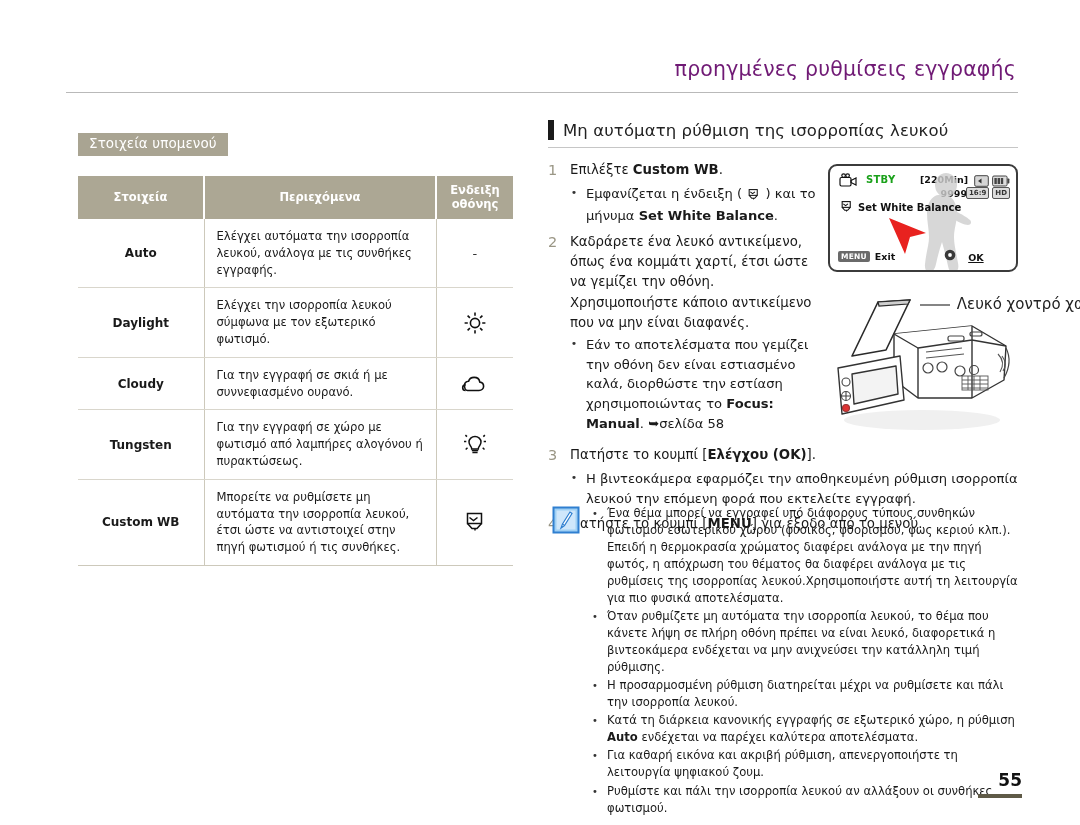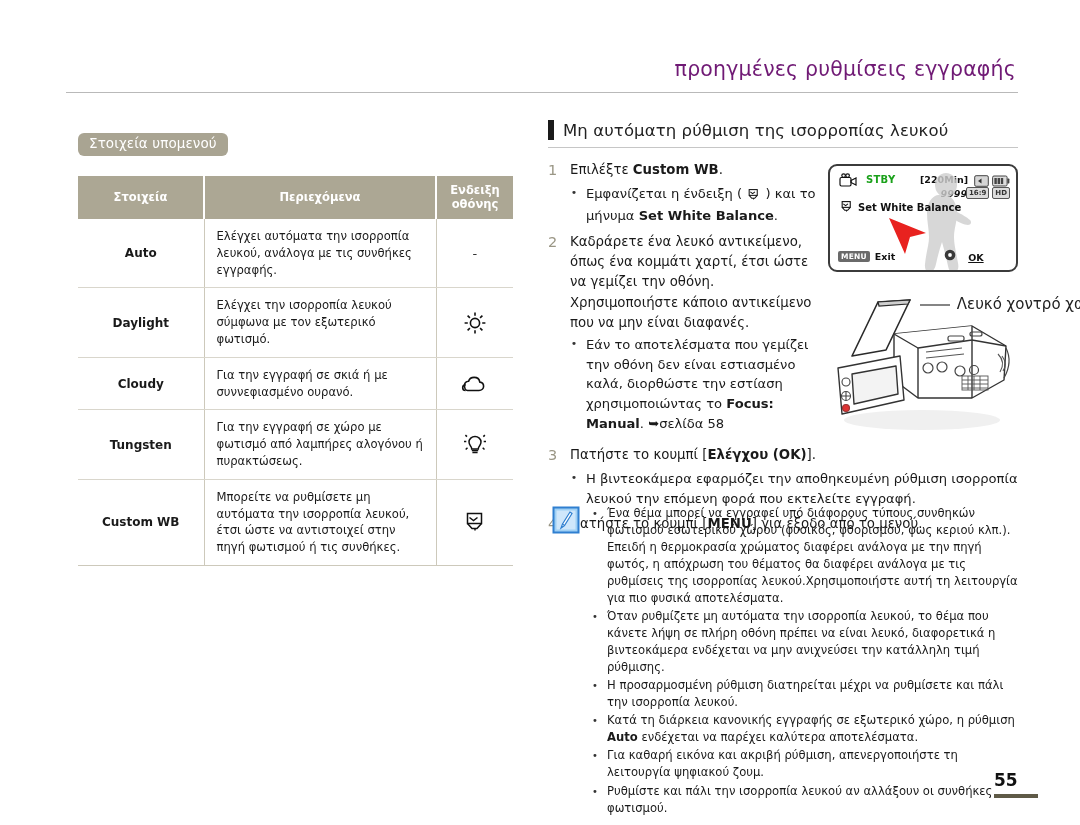--- a/index.html
+++ b/index.html
@@ -38,21 +38,20 @@
     left: 78px; top: 133px; width: 435px;
   }
   .subsection-chip {
     display: inline-block;
     background: #a9a492;
     color: #ffffff;
     font-size: 13.5px;
     padding: 3px 11px 4px 11px;
     line-height: 1.15;
     letter-spacing: .1px;
-    border-radius: 6px;
   }
 
   table.items {
     margin-top: 20px;
     width: 435px;
     border-collapse: collapse;
     table-layout: fixed;
   }
   table.items thead th {
     background: #aca794;
@@ -157,21 +156,21 @@
     width: 190px; height: 108px;
     border: 2px solid #3b3b3b;
     border-radius: 9px;
     background: #ffffff;
     position: relative;
     overflow: hidden;
   }
   .lcd .stby { position: absolute; left: 36px; top: 8px; font-size: 10px; font-weight: bold; color: #1aa11a; letter-spacing:.3px;}
   .lcd .camicon { position: absolute; left: 9px; top: 7px; }
   .lcd .rec-time { position: absolute; right: 48px; top: 8px; font-size: 9.5px; color:#111; font-weight:bold;}
-  .lcd .photo-count { position: absolute; right: 49px; top: 22px; font-size: 9.5px; color:#111; font-weight:bold;font-style:italic;}
+  .lcd .photo-count { position: absolute; right: 49px; top: 22px; font-size: 9.5px; color:#111; font-weight:bold;}
   .lcd .topright { position:absolute; right: 6px; top: 6px; display:flex; gap:3px; }
   .lcd .midright { position:absolute; right: 6px; top: 21px; display:flex; gap:3px; align-items:flex-end;}
   .lcd .wb-msg { position: absolute; left: 9px; top: 34px; display:flex; align-items:center; gap:4px; font-size:10px; font-weight:bold; color:#111;}
   .lcd .bottom-bar { position:absolute; left: 8px; bottom: 7px; display:flex; align-items:center; gap:5px; font-size:9.5px; font-weight:bold; color:#111;}
   .lcd .menu-chip {
     background:#6a6a6a; color:#fff; font-size:7.5px; font-weight:bold;
     padding:1px 3px; border-radius:2px; letter-spacing:.2px;
   }
   .lcd .ok-grp { display:flex; align-items:flex-end; gap:12px; margin-left:44px;text-decoration:underline;}
   .lcd .silhouette {
@@ -202,21 +201,21 @@
     display: flex; gap: 9px;
     font-size: 11.6px;
     line-height: 1.47;
     margin-bottom: 1px;
   }
   .notes li .ndot { flex:none; width: 6px; text-align:center; color:#333; font-size:10px; line-height:1.75;}
   .notes li .ntxt { flex: 1; }
   .notes li b { font-weight: bold; }
 
   
-  .pagenum-wrap { position:absolute; right: 42px; bottom: 27px; text-align:left; width: 44px;}
+  .pagenum-wrap { position:absolute; right: 58px; bottom: 27px; text-align:right; width: 44px;}
   .pagenum { font-size: 17px; font-weight: bold; color:#111; line-height: 1;}
   .pagenum-bar { margin-top: 5px; height: 4px; background:#5f5a47;}
 </style>
 </head>
 <body>
 
 <div class="page-header">
   <div class="title">προηγμένες ρυθμίσεις εγγραφής</div>
   <div class="rule"></div>
 </div>

